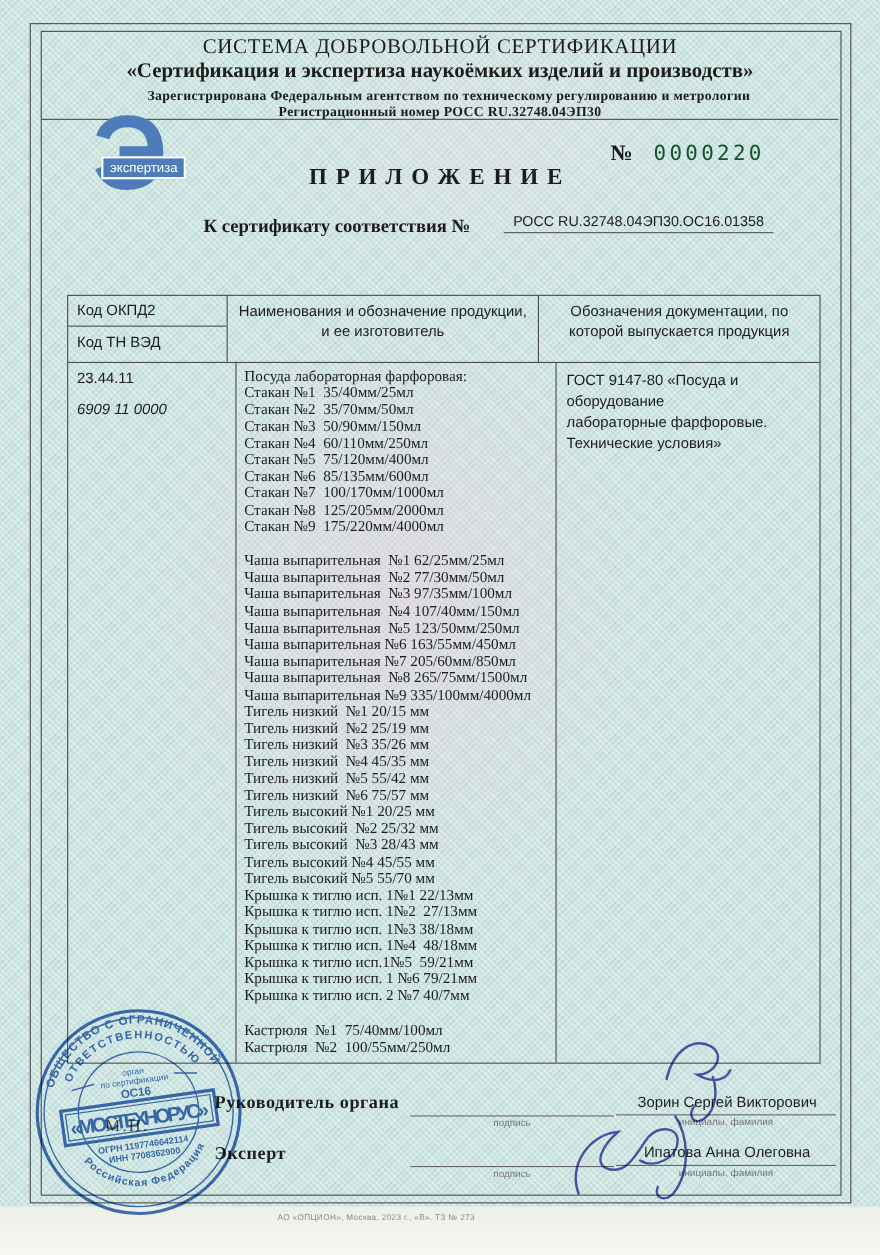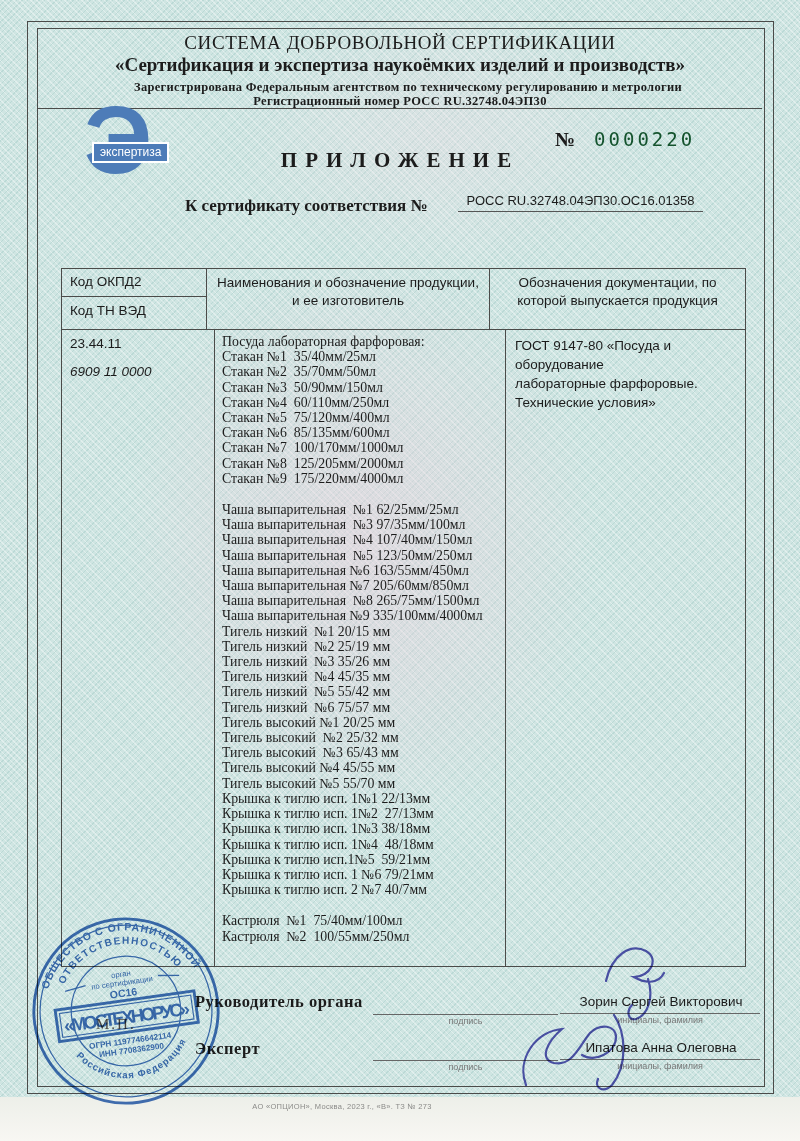--- a/index.html
+++ b/index.html
@@ -144,36 +144,37 @@
           <div class="line">Стакан №2  35/70мм/50мл</div>
           <div class="line">Стакан №3  50/90мм/150мл</div>
           <div class="line">Стакан №4  60/110мм/250мл</div>
           <div class="line">Стакан №5  75/120мм/400мл</div>
           <div class="line">Стакан №6  85/135мм/600мл</div>
           <div class="line">Стакан №7  100/170мм/1000мл</div>
           <div class="line">Стакан №8  125/205мм/2000мл</div>
           <div class="line">Стакан №9  175/220мм/4000мл</div>
           <div class="line gap"></div>
           <div class="line">Чаша выпарительная  №1 62/25мм/25мл</div>
+          <div class="line">Чаша выпарительная  №2 77/30мм/50мл</div>
           <div class="line">Чаша выпарительная  №3 97/35мм/100мл</div>
           <div class="line">Чаша выпарительная  №4 107/40мм/150мл</div>
           <div class="line">Чаша выпарительная  №5 123/50мм/250мл</div>
           <div class="line">Чаша выпарительная №6 163/55мм/450мл</div>
           <div class="line">Чаша выпарительная №7 205/60мм/850мл</div>
           <div class="line">Чаша выпарительная  №8 265/75мм/1500мл</div>
           <div class="line">Чаша выпарительная №9 335/100мм/4000мл</div>
           <div class="line">Тигель низкий  №1 20/15 мм</div>
           <div class="line">Тигель низкий  №2 25/19 мм</div>
           <div class="line">Тигель низкий  №3 35/26 мм</div>
           <div class="line">Тигель низкий  №4 45/35 мм</div>
           <div class="line">Тигель низкий  №5 55/42 мм</div>
           <div class="line">Тигель низкий  №6 75/57 мм</div>
           <div class="line">Тигель высокий №1 20/25 мм</div>
           <div class="line">Тигель высокий  №2 25/32 мм</div>
-          <div class="line">Тигель высокий  №3 65/43 мм</div>
+          <div class="line">Тигель высокий  №3 28/43 мм</div>
           <div class="line">Тигель высокий №4 45/55 мм</div>
           <div class="line">Тигель высокий №5 55/70 мм</div>
           <div class="line">Крышка к тиглю исп. 1№1 22/13мм</div>
           <div class="line">Крышка к тиглю исп. 1№2  27/13мм</div>
           <div class="line">Крышка к тиглю исп. 1№3 38/18мм</div>
           <div class="line">Крышка к тиглю исп. 1№4  48/18мм</div>
           <div class="line">Крышка к тиглю исп.1№5  59/21мм</div>
           <div class="line">Крышка к тиглю исп. 1 №6 79/21мм</div>
           <div class="line">Крышка к тиглю исп. 2 №7 40/7мм</div>
           <div class="line gap"></div>

